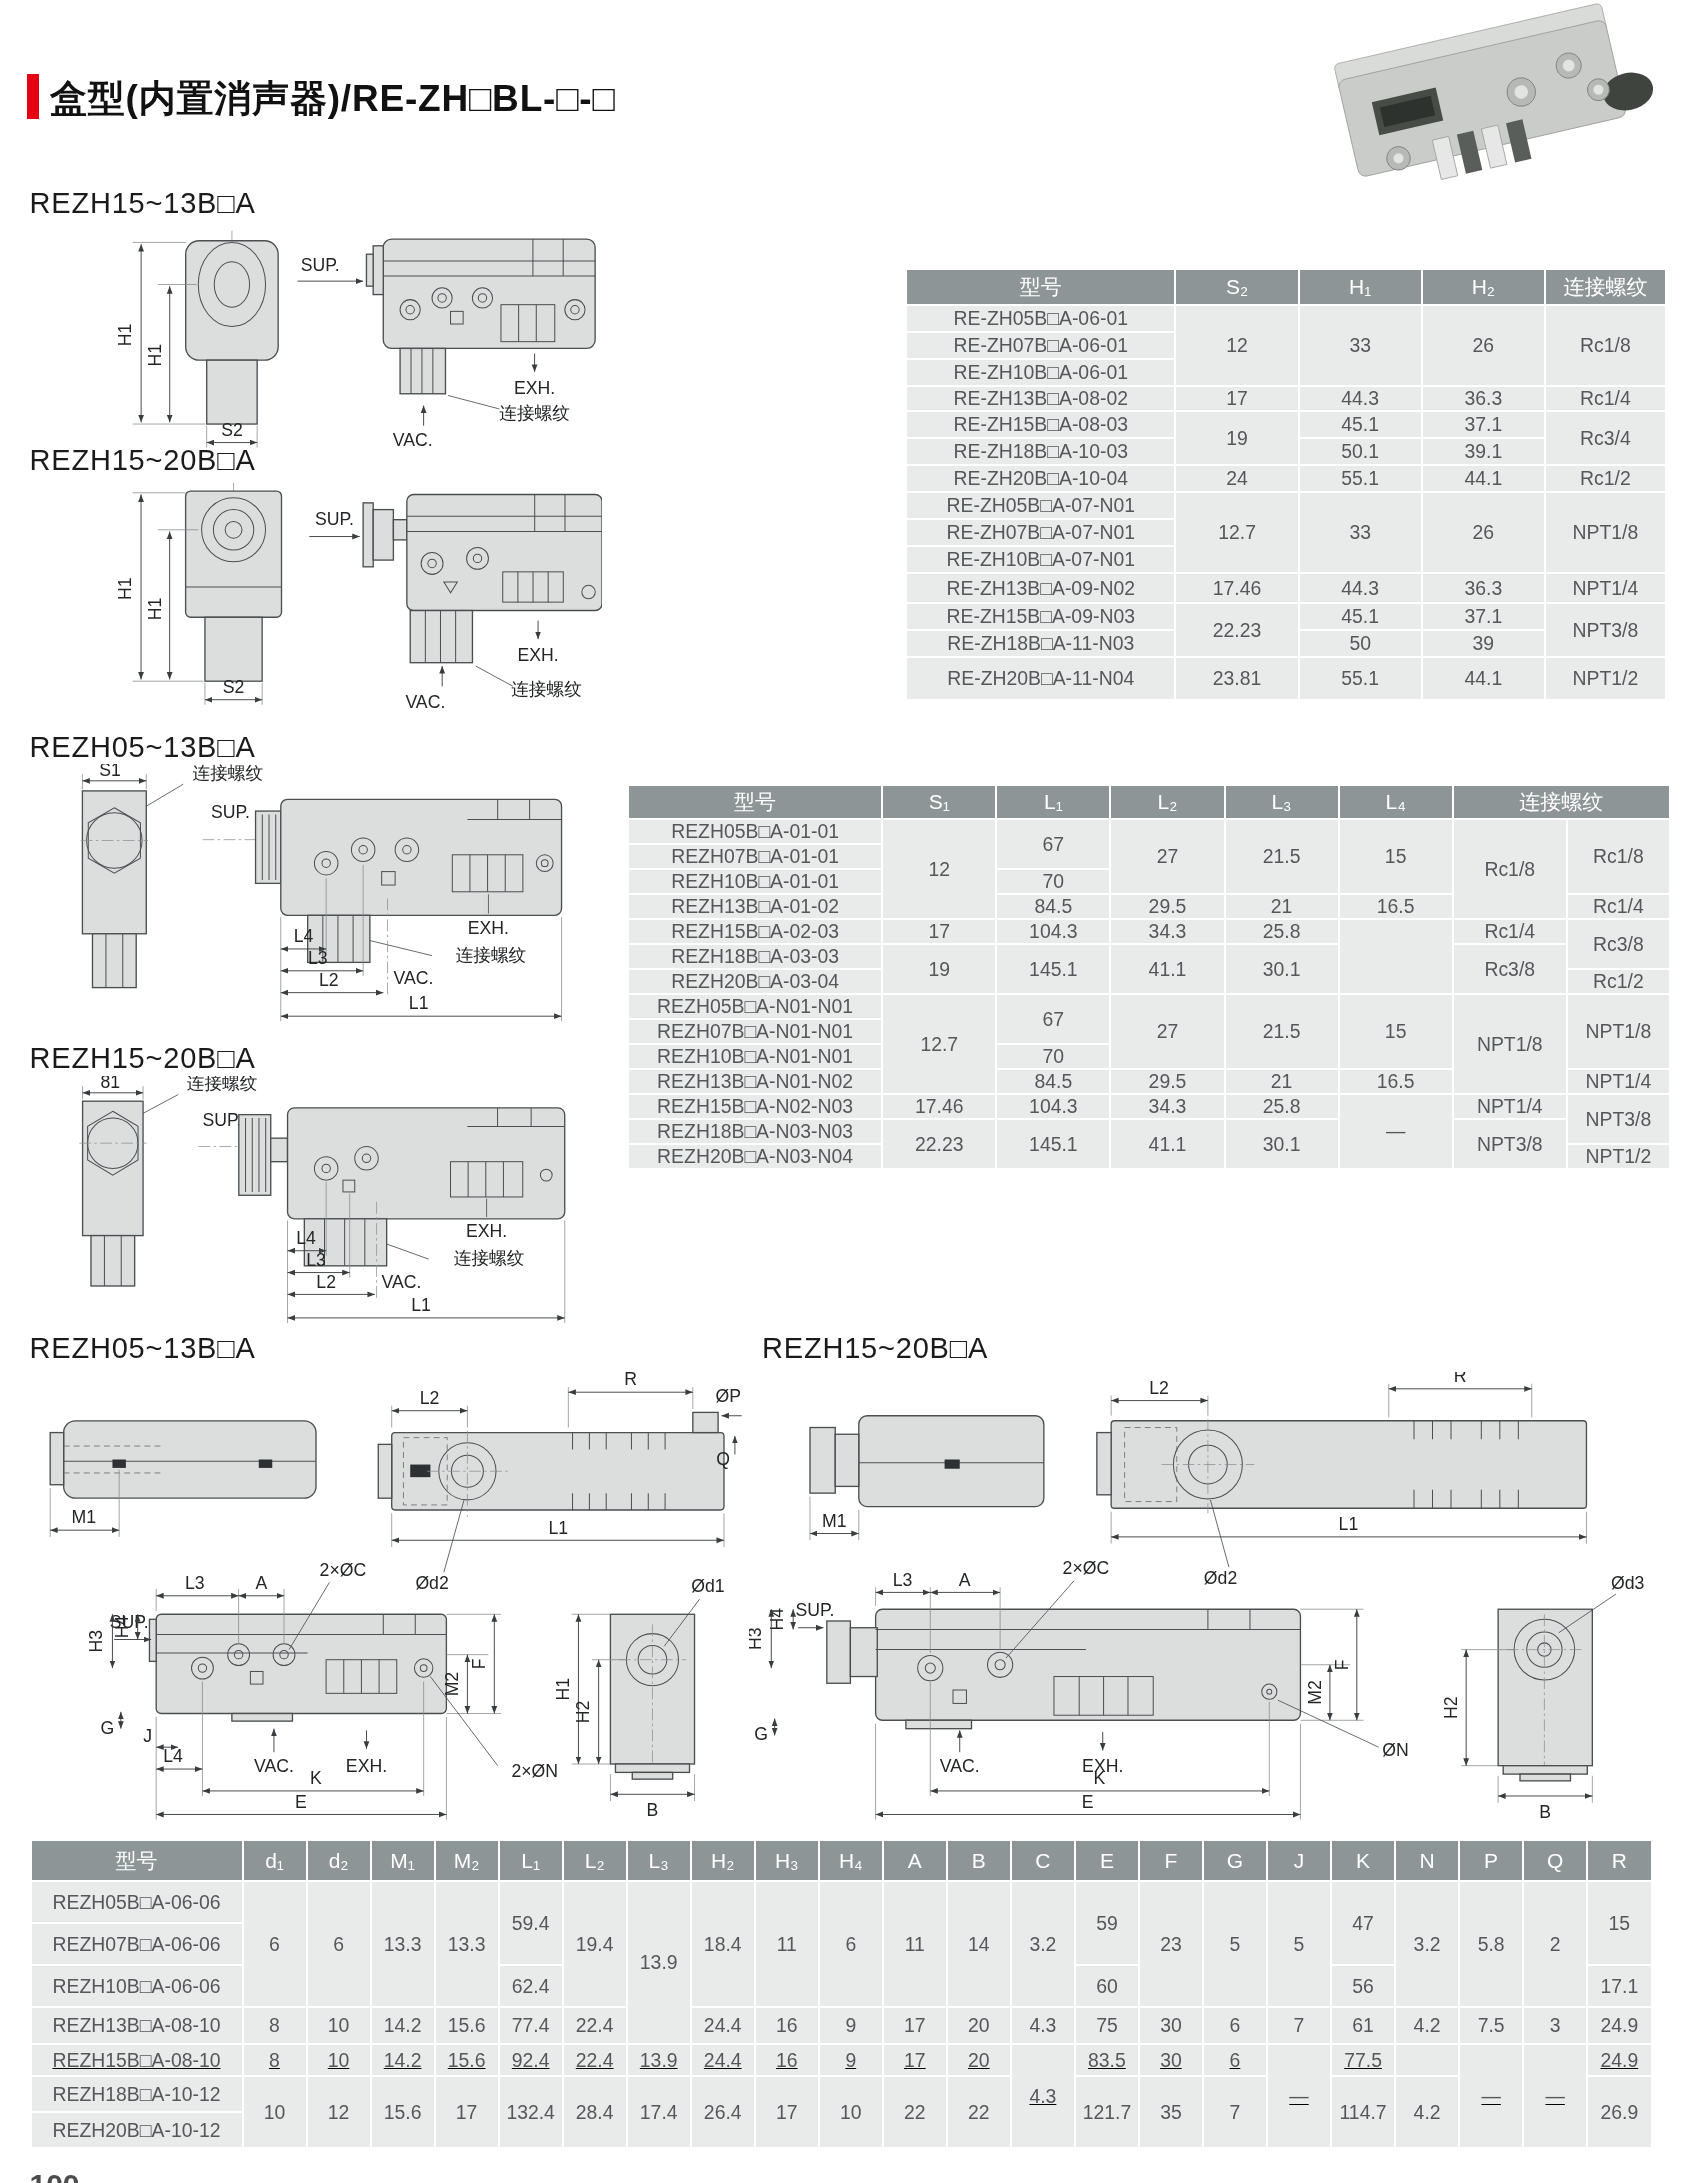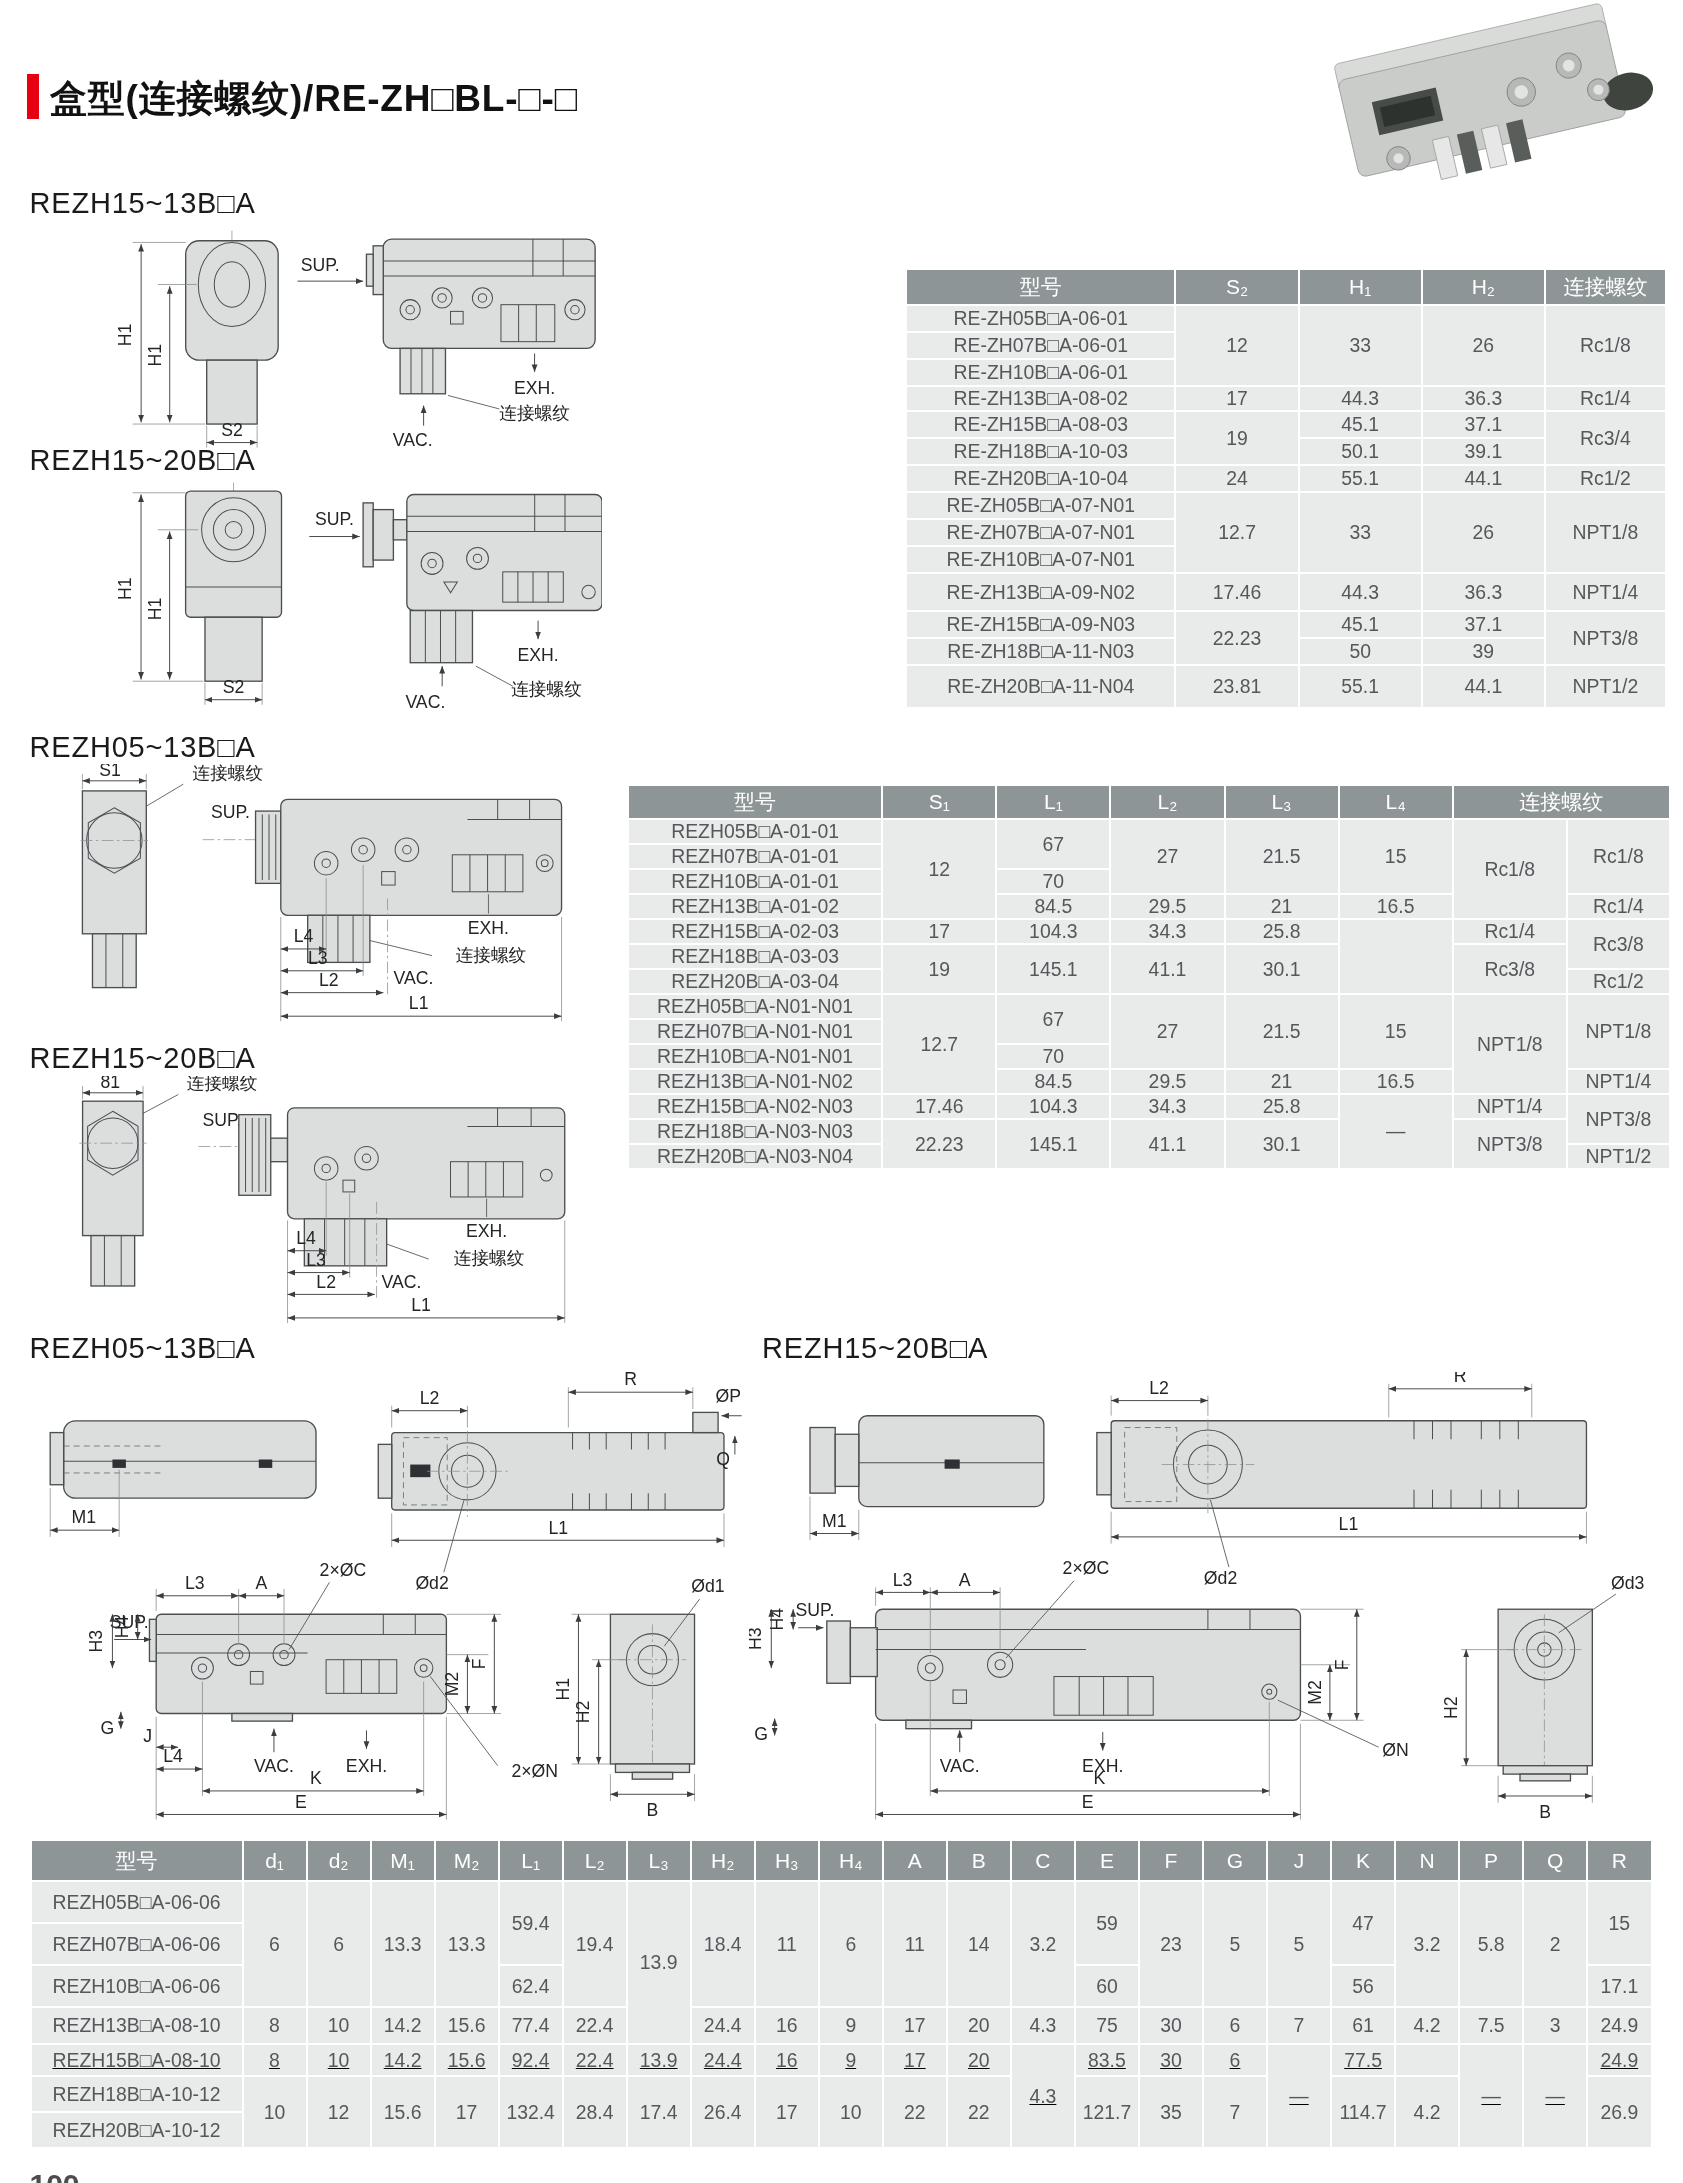--- a/index.html
+++ b/index.html
@@ -33,21 +33,21 @@
 <svg width="0" height="0" style="position:absolute" aria-hidden="true">
   <defs>
     <marker id="arr" viewBox="0 0 10 10" refX="9" refY="5" markerWidth="9" markerHeight="9" orient="auto-start-reverse">
       <path d="M0,1.5 L9,5 L0,8.5 z" fill="#3a3d40"></path>
     </marker>
   </defs>
 </svg>
 
 <div class="abs accent-bar" style="left:27px;top:74px"></div>
 <div class="abs page-title" style="left:50px;top:74px">
-  <span>盒型(连接螺纹)</span><span>/RE-ZH□BL-□-□</span>
+  <span>盒型(内置消声器)</span><span>/RE-ZH□BL-□-□</span>
 </div>
 
 <svg class="abs" style="left:1296px;top:0" width="370" height="194" viewBox="0 0 440 230">
   <g transform="rotate(-13 220 115)">
     <rect x="58" y="38" width="326" height="34" rx="6" fill="#d9dbd9" stroke="#a7aaa7"></rect>
     <rect x="58" y="58" width="326" height="118" rx="9" fill="#c9ccc9" stroke="#9a9d9a"></rect>
     <rect x="92" y="92" width="78" height="40" fill="#474c47"></rect>
     <rect x="100" y="100" width="62" height="24" fill="#2e322e"></rect>
     <ellipse cx="392" cy="148" rx="30" ry="22" fill="#3f443f"></ellipse>
     <rect x="152" y="152" width="20" height="48" fill="#e6e7e6" stroke="#a0a3a0"></rect>
@@ -619,21 +619,21 @@
           <td rowspan="3">33</td>
           <td rowspan="3">26</td>
           <td rowspan="3">NPT1/8</td>
         </tr>
         <tr style="height: 25px;">
           <td>RE-ZH07B□A-07-N01</td>
         </tr>
         <tr style="height: 25px;">
           <td>RE-ZH10B□A-07-N01</td>
         </tr>
-        <tr style="height: 36px;">
+        <tr style="height: 28px;">
           <td>RE-ZH13B□A-09-N02</td>
           <td>17.46</td>
           <td>44.3</td>
           <td>36.3</td>
           <td>NPT1/4</td>
         </tr>
         <tr style="height: 25px;">
           <td>RE-ZH15B□A-09-N03</td>
           <td rowspan="2">22.23</td>
           <td>45.1</td>

